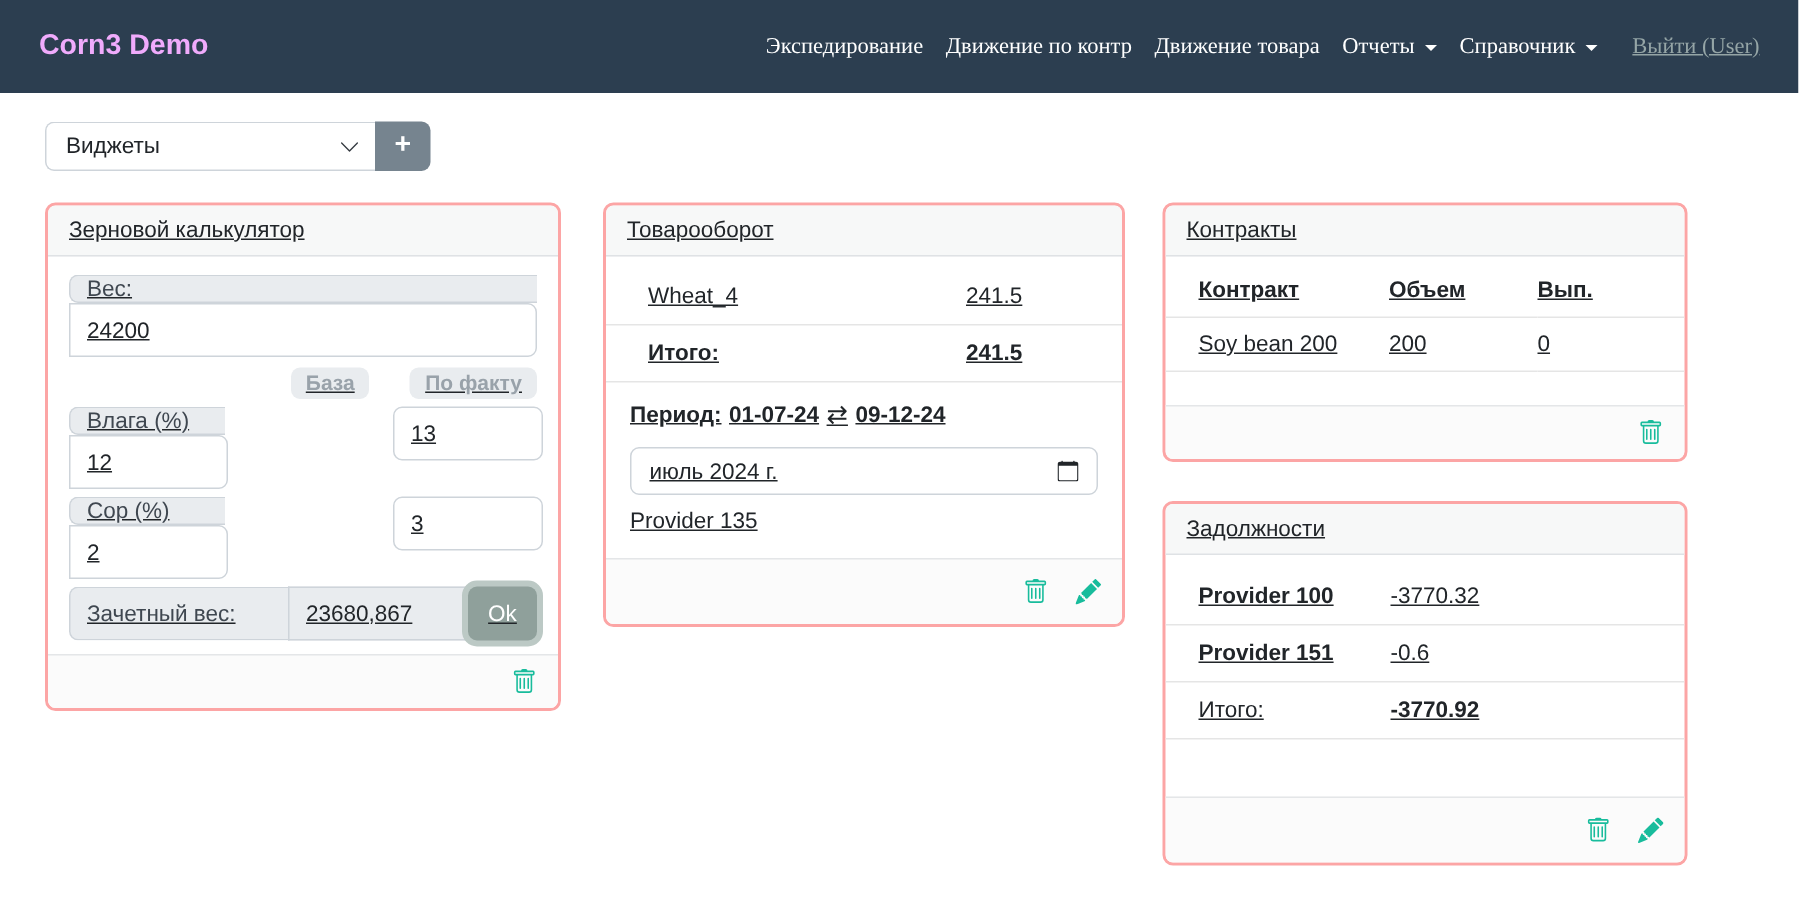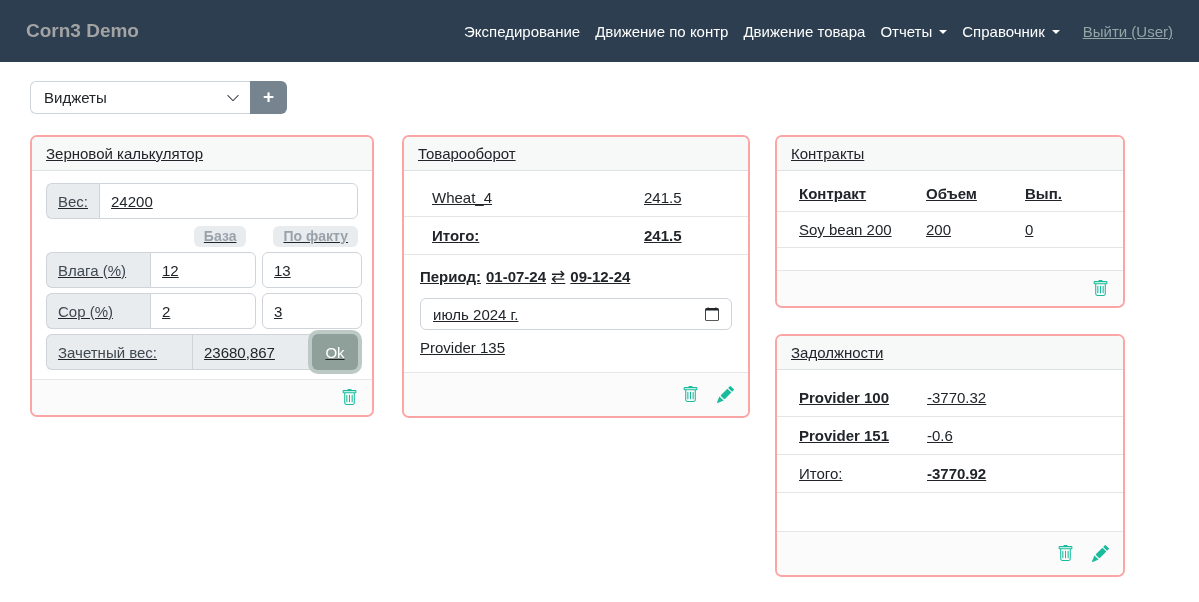--- a/index.html
+++ b/index.html
@@ -6,22 +6,22 @@
   html,body { margin:0; padding:0; }
   body {
     width:1199px; height:602px; background:#fff; color:#212529;
     font-family:"Liberation Sans", sans-serif; font-size:15px; overflow:hidden;
   }
   
   .navbar {
     height:62px; background:#2c3e50; display:flex; align-items:center;
     padding:0 26px;
   }
-  .brand { color:#a3a3a3; font-size:19px; font-weight:600; cursor:pointer; }
-  .nav-items { margin-left:auto; display:flex; align-items:center; gap:15px; }
+  .brand { color:#f0abfc; font-size:19px; font-weight:600; cursor:pointer; }
+  .nav-items { margin-left:auto; display:flex; align-items:center; gap:15px;font-family:Liberation Serif, serif; }
   .nav-link { color:#fff; font-size:15px; cursor:pointer; text-decoration:none; white-space:nowrap; display:flex; align-items:center; }
   .caret {
     width:0; height:0; margin-left:7px; margin-top:2px;
     border-left:4px solid transparent; border-right:4px solid transparent; border-top:4px solid #fff;
   }
   .logout { color:#95a5a6; text-decoration:underline; margin-left:8px; }
 
   
   .widget-bar { display:flex; margin:19px 0 21px 30px; height:33px; }
   .wselect {
@@ -50,21 +50,21 @@
     background:#fbfbfb; border-top:1px solid #e4e6e8; padding:9px 14px;
     display:flex; justify-content:flex-end; align-items:center; gap:18px; min-height:34px;
   }
   .icon-btn { background:none; border:none; padding:0; cursor:pointer; line-height:0; }
 
   
   .inp {
     border:1px solid #ced4da; border-radius:6px; height:36px; padding:0 11px;
     font-size:15px; color:#212529; font-family:inherit; width:100%; outline:none; background:#fff;
   }
-  .igroup { display:flex; }
+  .igroup { display:flex;flex-direction:column; }
   .igroup-text {
     background:#e9ecef; border:1px solid #ced4da; border-right:none; border-radius:6px 0 0 6px;
     display:flex; align-items:center; padding:0 11px; color:#3f4750; white-space:nowrap;
   }
   .igroup .inp { border-radius:0 6px 6px 0; }
 
   
   .calc-body { padding:12px 14px 9px; }
   .r1 { display:flex; margin-bottom:7px; }
   .r1 .crop { width:156px; flex:none; margin-right:10px; }

